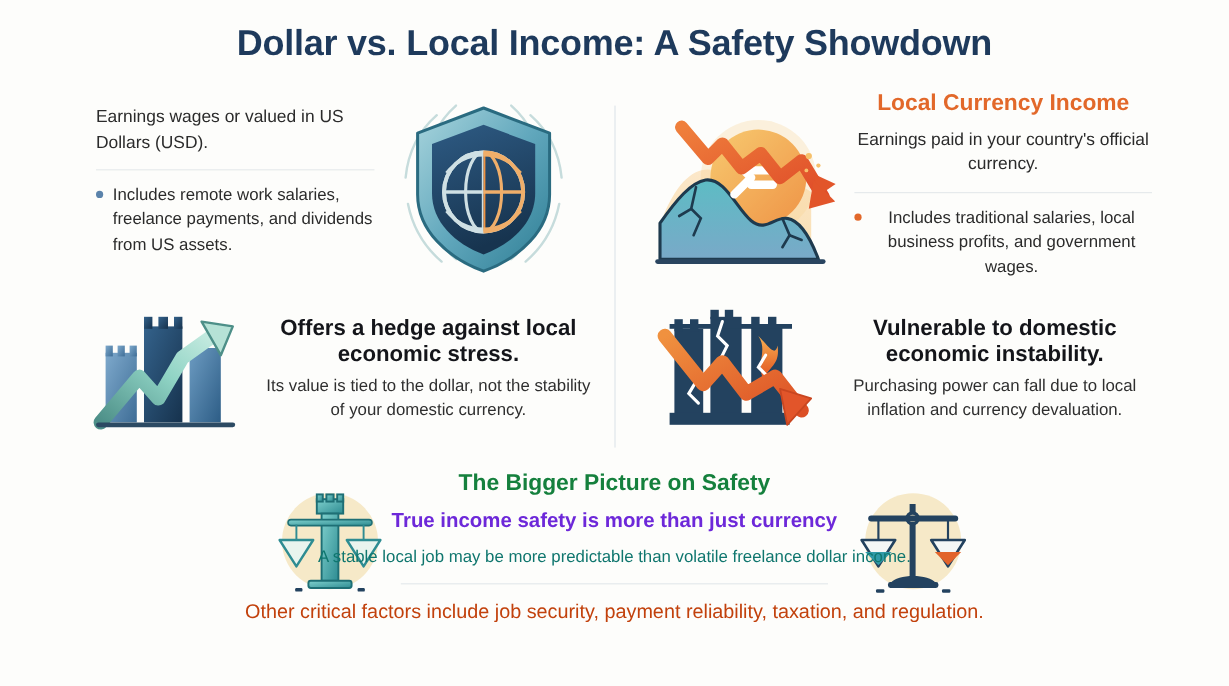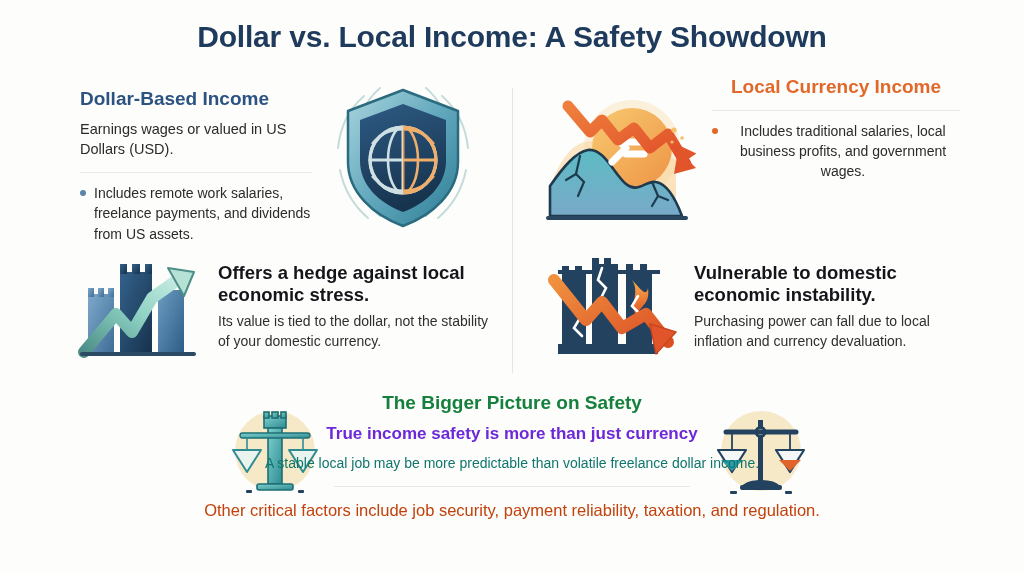--- a/index.html
+++ b/index.html
@@ -131,21 +131,21 @@
   .mid-right {
     position: absolute;
     left: 544px;
     top: 258px;
     width: 420px;
     display: flex;
     align-items: flex-start;
     gap: 14px;
   }
   .mid-icon { flex: 0 0 auto; }
-  .mid-body { padding-top: 4px; }
+  .mid-body { padding-top: 4px; text-align: center; }
   .mid-title {
     font-size: 18.5px;
     font-weight: bold;
     color: #14151a;
     line-height: 1.17;
     margin-bottom: 7px;
   }
   .mid-desc {
     font-size: 14px;
     line-height: 1.42;
@@ -208,21 +208,20 @@
 </head>
 <body>
 
 <div class="page">
 
   <div class="title">Dollar vs. Local Income: A Safety Showdown</div>
 
   <div class="v-divider"></div>
 
   <div class="top-left">
-    <div class="col-heading blue">Dollar-Based Income</div>
     <div class="col-sub">Earnings wages or valued in US Dollars (USD).</div>
     <div class="h-divider"></div>
     <div class="bullet-row">
       <span class="bullet-dot blue"></span>
       <span class="bullet-text">Includes remote work salaries, freelance payments, and dividends from US assets.</span>
     </div>
   </div>
 
   <div class="hero-shield">
     <svg viewBox="0 0 170 170" width="170" height="170">
@@ -330,20 +329,21 @@
       <circle cx="140" cy="48" r="2.6" fill="#f6c06a"></circle>
       <circle cx="148" cy="56" r="1.8" fill="#f6c06a"></circle>
       <circle cx="138" cy="60" r="1.6" fill="#f6c06a"></circle>
 
       <rect x="12" y="134" width="142" height="4" rx="2" fill="#2a4560"></rect>
     </svg>
   </div>
 
   <div class="top-right">
     <div class="col-heading orange">Local Currency Income</div>
+    <div class="col-sub">Earnings paid in your country's official currency.</div>
     <div class="h-divider"></div>
     <div class="bullet-row">
       <span class="bullet-dot orange"></span>
       <span class="bullet-text">Includes traditional salaries, local business profits, and government wages.</span>
     </div>
   </div>
 
   <div class="mid-left">
     <div class="mid-icon">
       <svg viewBox="0 0 128 104" width="128" height="104">

